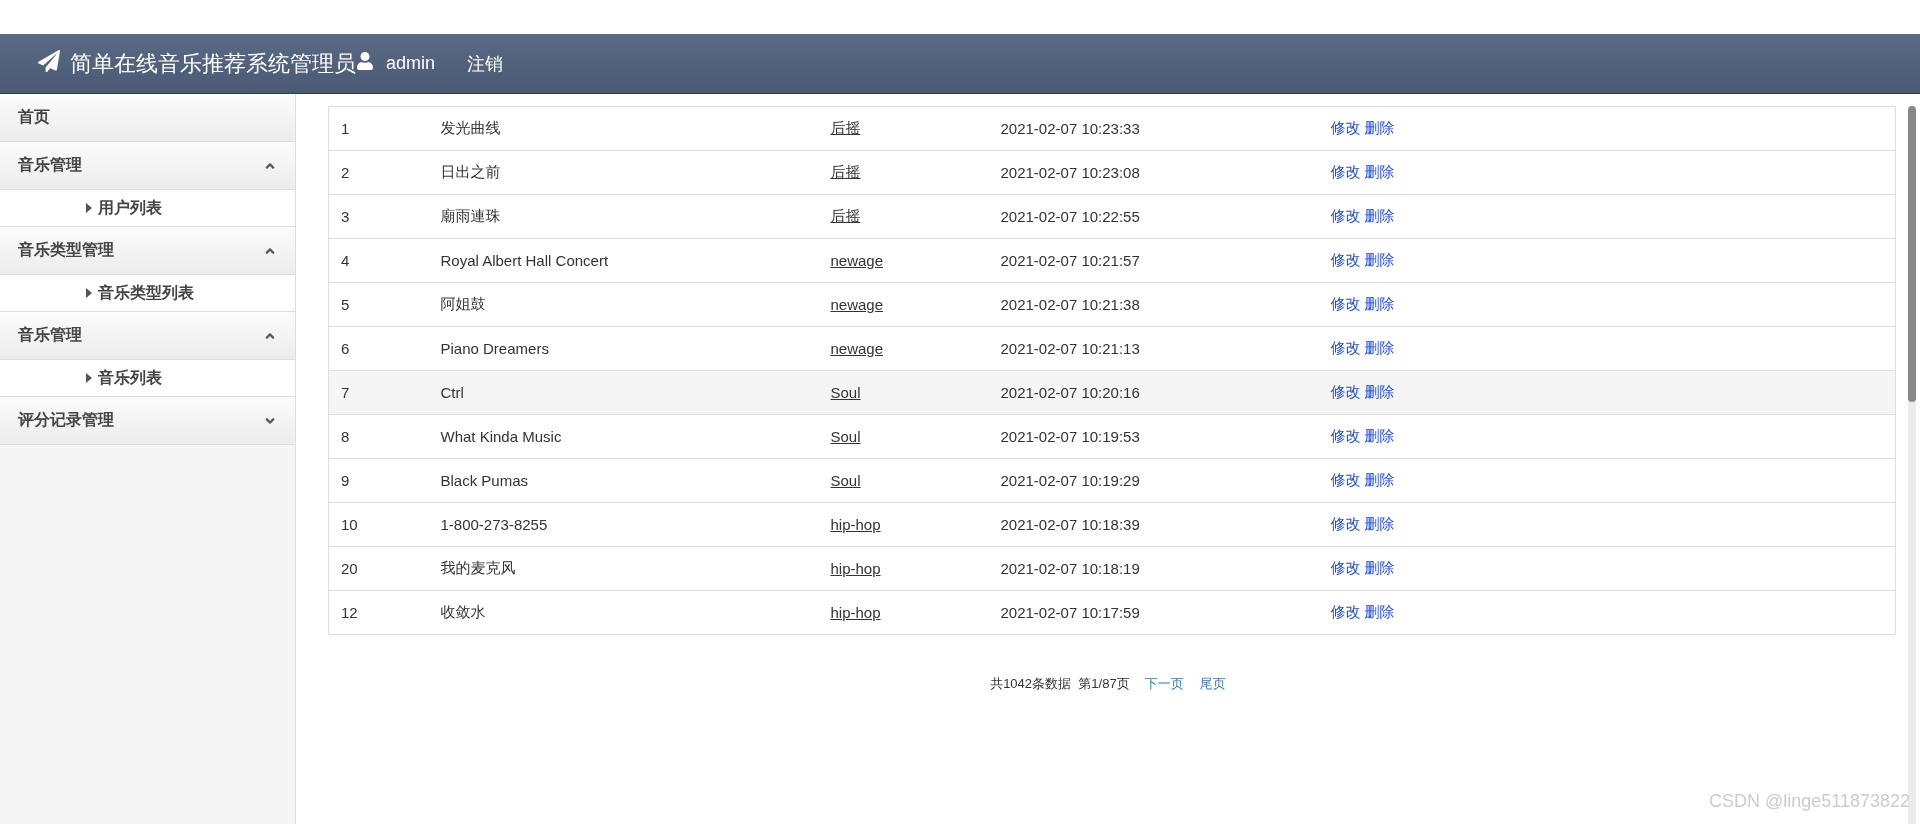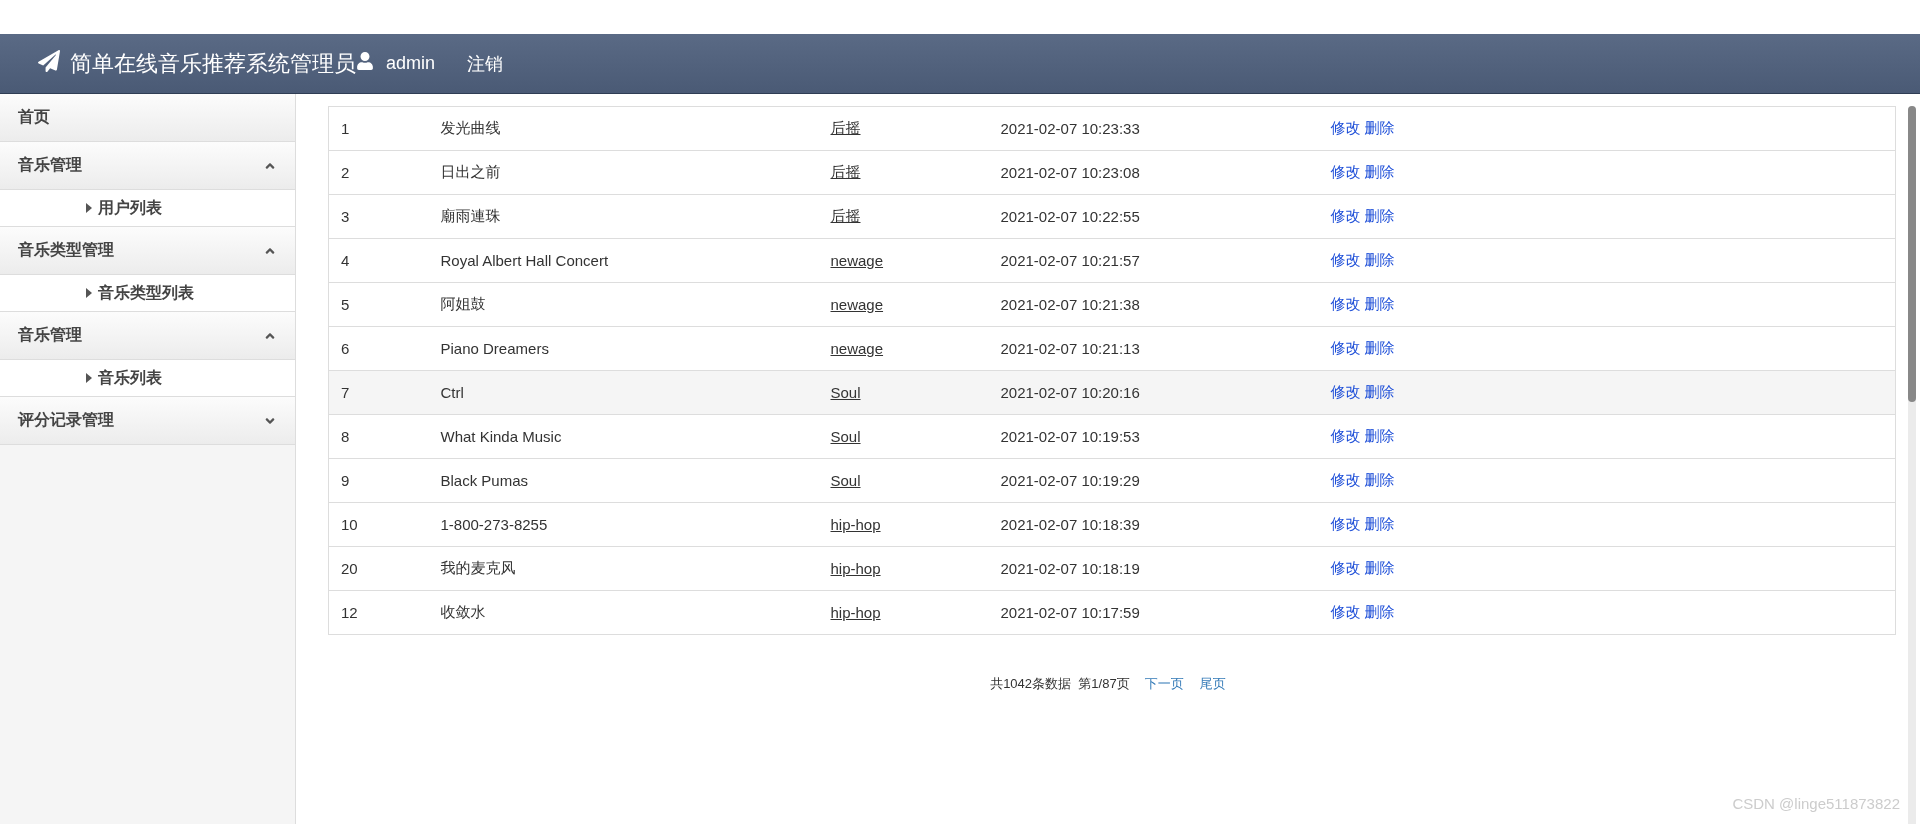--- a/index.html
+++ b/index.html
@@ -125,24 +125,24 @@
 .op-link { color: #1d4ed8; cursor: pointer; margin-right: 4px; }
 .pager {
   text-align: center;
   padding: 40px 0 10px;
   font-size: 13px;
   color: #333;
 }
 .pager .link { color: #337ab7; cursor: pointer; margin: 0 8px; }
 .watermark {
   position: fixed;
-  right: 20px;
+  right: 10px;
   bottom: 12px;
   color: #ccc;
-  font-size: 15px;
+  font-size: 18px;
   font-family: Arial, sans-serif;
   pointer-events: none;
 }
 .main::-webkit-scrollbar { width: 16px; }
 .main::-webkit-scrollbar-track { background: #f0f0f0; }
 .main::-webkit-scrollbar-thumb { background: #c0c0c0; border-radius: 0; }
 .main::-webkit-scrollbar-button {
   display:block; height:16px; background:#f0f0f0;
 }
 </style>

